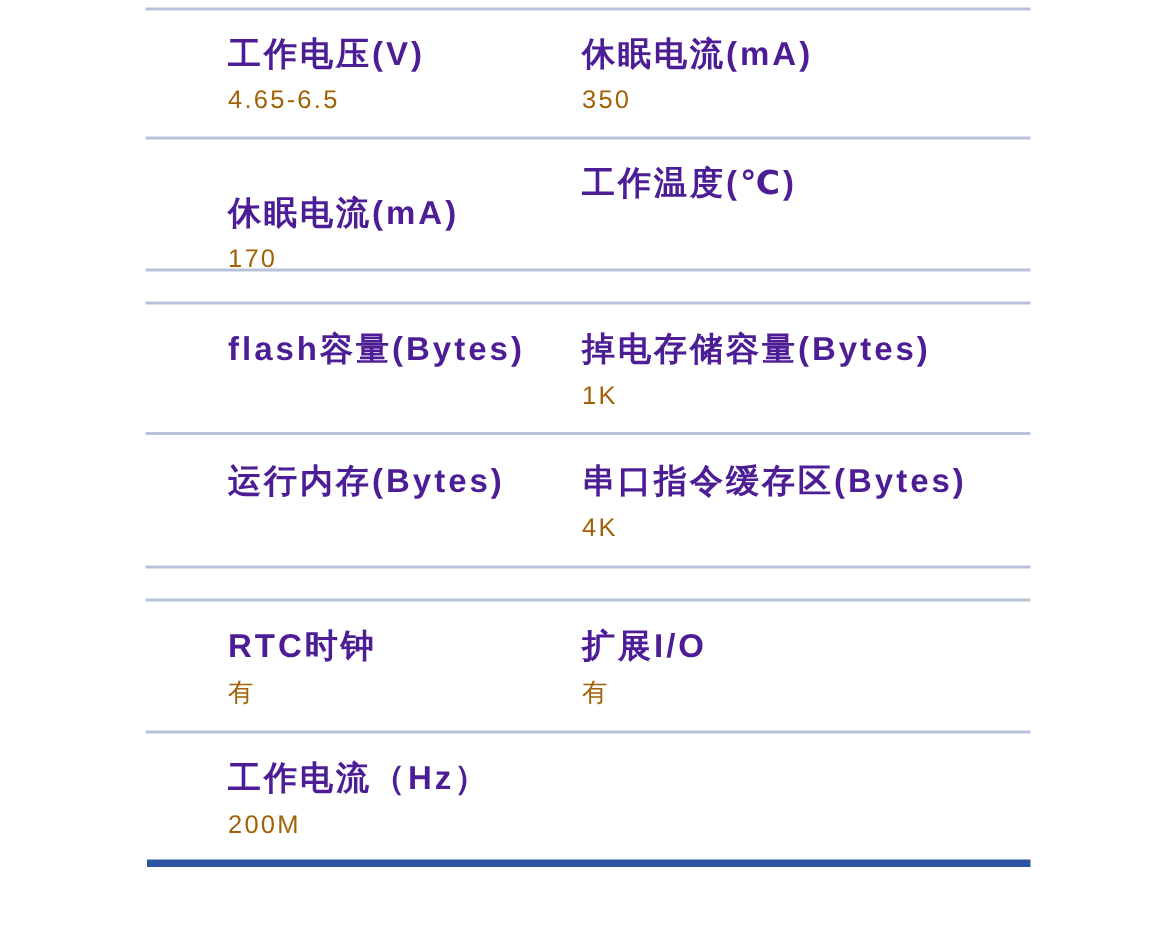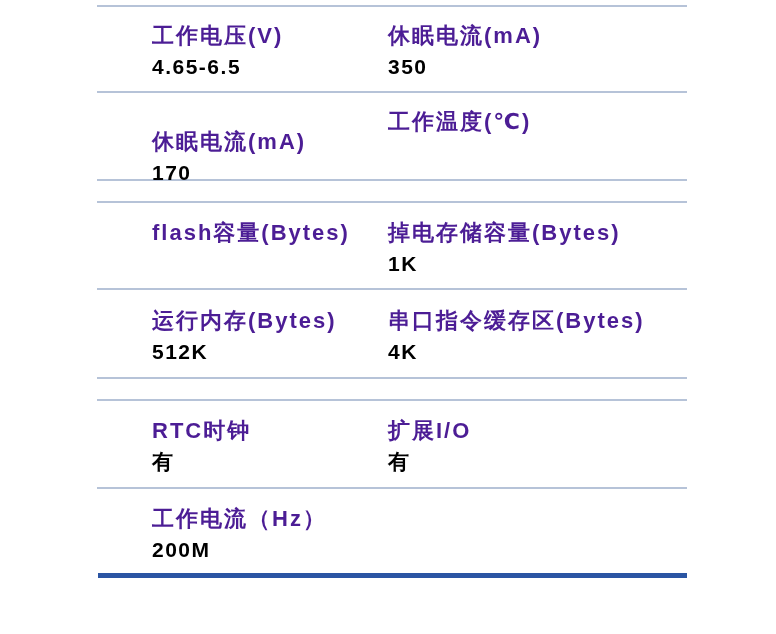--- a/index.html
+++ b/index.html
@@ -34,23 +34,23 @@
     white-space: nowrap;
   }
   .cell .label {
     font-size: 22px;
     font-weight: 700;
     color: #4c1d95;
     letter-spacing: 2px;
     line-height: 30px;
   }
   .cell .value {
-    font-size: 21px;
-    font-weight: 700;
-    color: #000000;
+    font-size: 17px;
+    font-weight: 400;
+    color: #a16207;
     letter-spacing: 1.5px;
     line-height: 24px;
     margin-top: 4px;
   }
   .col1 { left: 152px; }
   .col2 { left: 388px; }
 </style>
 </head>
 <body>
 
@@ -85,21 +85,20 @@
   <div class="cell col1" style="top: 218px;">
     <div class="label">flash容量(Bytes)</div>
   </div>
   <div class="cell col2" style="top: 218px;">
     <div class="label">掉电存储容量(Bytes)</div>
     <div class="value">1K</div>
   </div>
 
   <div class="cell col1" style="top: 306px;">
     <div class="label">运行内存(Bytes)</div>
-    <div class="value">512K</div>
   </div>
   <div class="cell col2" style="top: 306px;">
     <div class="label">串口指令缓存区(Bytes)</div>
     <div class="value">4K</div>
   </div>
 
   <div class="cell col1" style="top: 416px;">
     <div class="label">RTC时钟</div>
     <div class="value">有</div>
   </div>

